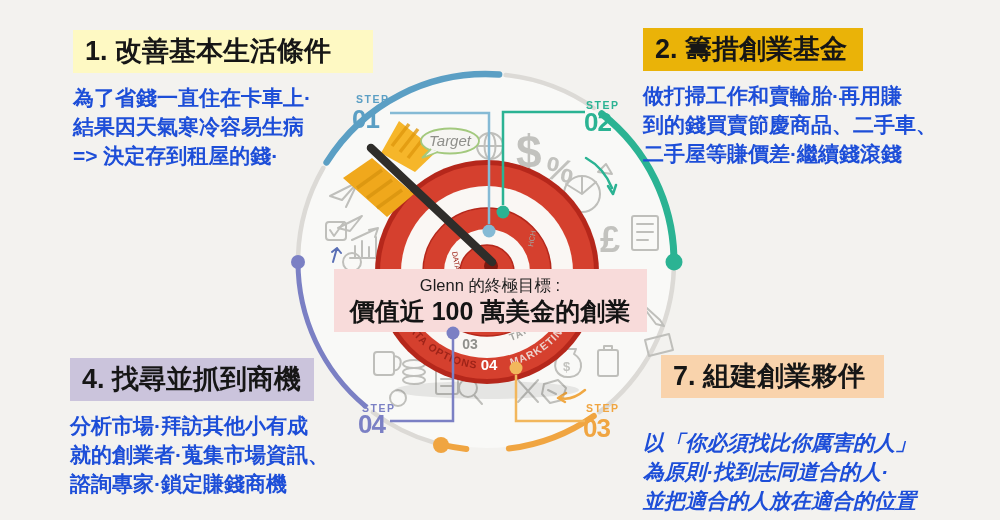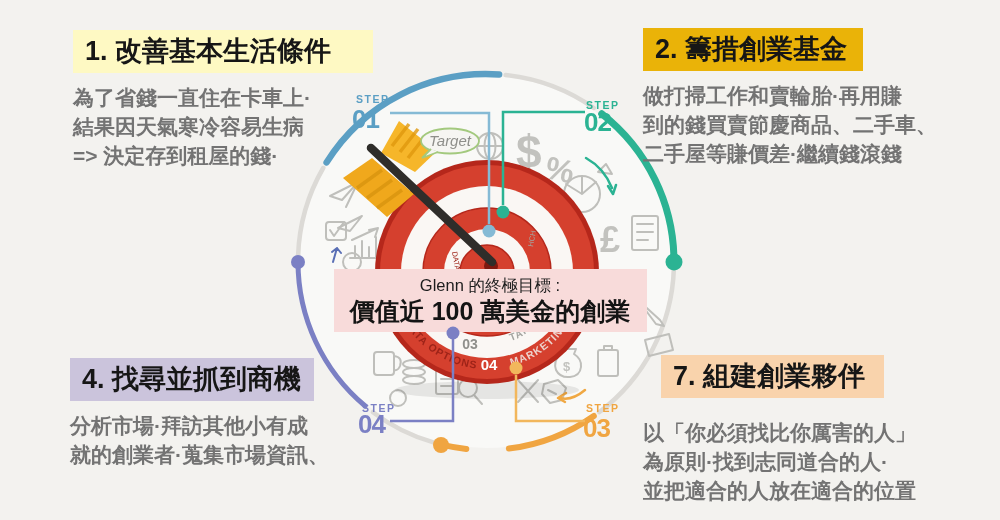--- a/index.html
+++ b/index.html
@@ -11,22 +11,22 @@
        padding:0 12px;color:#161616;white-space:nowrap;}
   .bar1{background:#fef9c3;width:276px;}
   .bar2{background:#eab308;width:196px;}
   .bar3{background:#f9d3ac;width:199px;}
   .bar4{background:#cbc4dc;width:220px;}
   .p1{left:73px;top:30px;}
   .p2{left:643px;top:28px;}
   .p3{left:643px;top:355px;}
   .p3 .bar{margin-left:18px;}
   .p4{left:70px;top:358px;}
-  .body{margin-top:10px;font-size:21px;font-weight:bold;line-height:29px;color:#737373;white-space:nowrap;}
-  .p3 .body{margin-top:20px;}
+  .body{margin-top:10px;font-size:21px;font-weight:bold;line-height:29px;color:#1d4ed8;white-space:nowrap;}
+  .p3 .body{margin-top:30px;font-style:italic;}
   svg text{font-family:"Liberation Sans","DejaVu Sans",sans-serif;}
   .steplbl{font-weight:bold;letter-spacing:1.5px;font-size:10.5px;}
   .stepnum{font-weight:bold;font-size:26px;letter-spacing:-1px;}
   .rimtxt{font-weight:bold;letter-spacing:1px;}
   .doodle{stroke:#bfbfbb;stroke-width:2;fill:none;stroke-linecap:round;stroke-linejoin:round;}
   .dtext{fill:#c2c2be;stroke:none;font-weight:bold;}
 </style>
 </head>
 <body>
 
@@ -198,16 +198,17 @@
     <div>為原則·找到志同道合的人·</div>
     <div>並把適合的人放在適合的位置</div>
   </div>
 </section>
 
 <section class="panel p4">
   <div class="bar bar4">4. 找尋並抓到商機</div>
   <div class="body">
     <div>分析市場·拜訪其他小有成</div>
     <div>就的創業者·蒐集市場資訊、</div>
+    <div>諮詢專家·鎖定賺錢商機</div>
   </div>
 </section>
 
 </div>
 
 </body></html>

